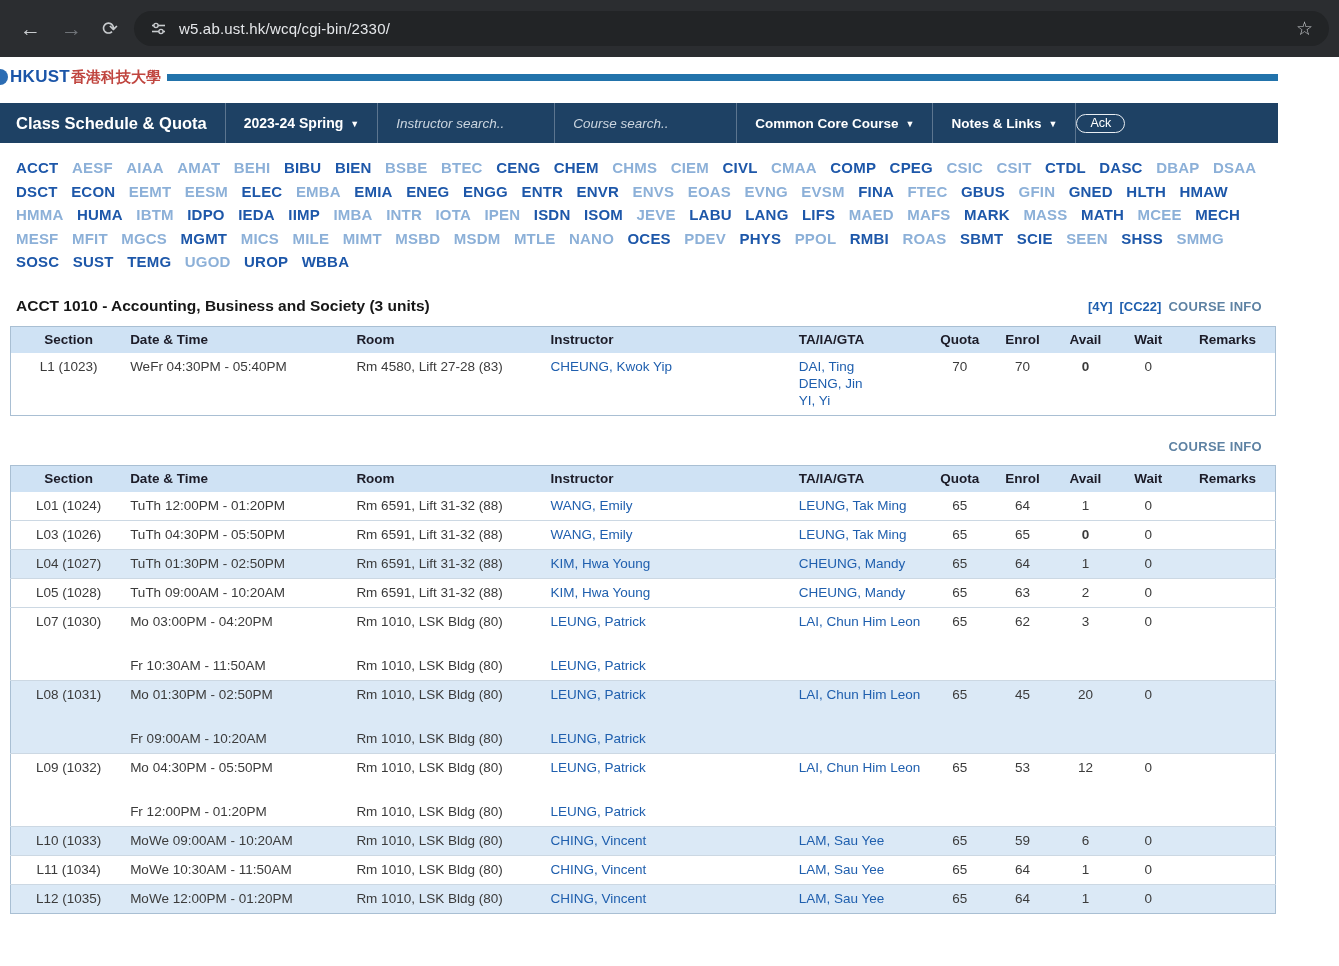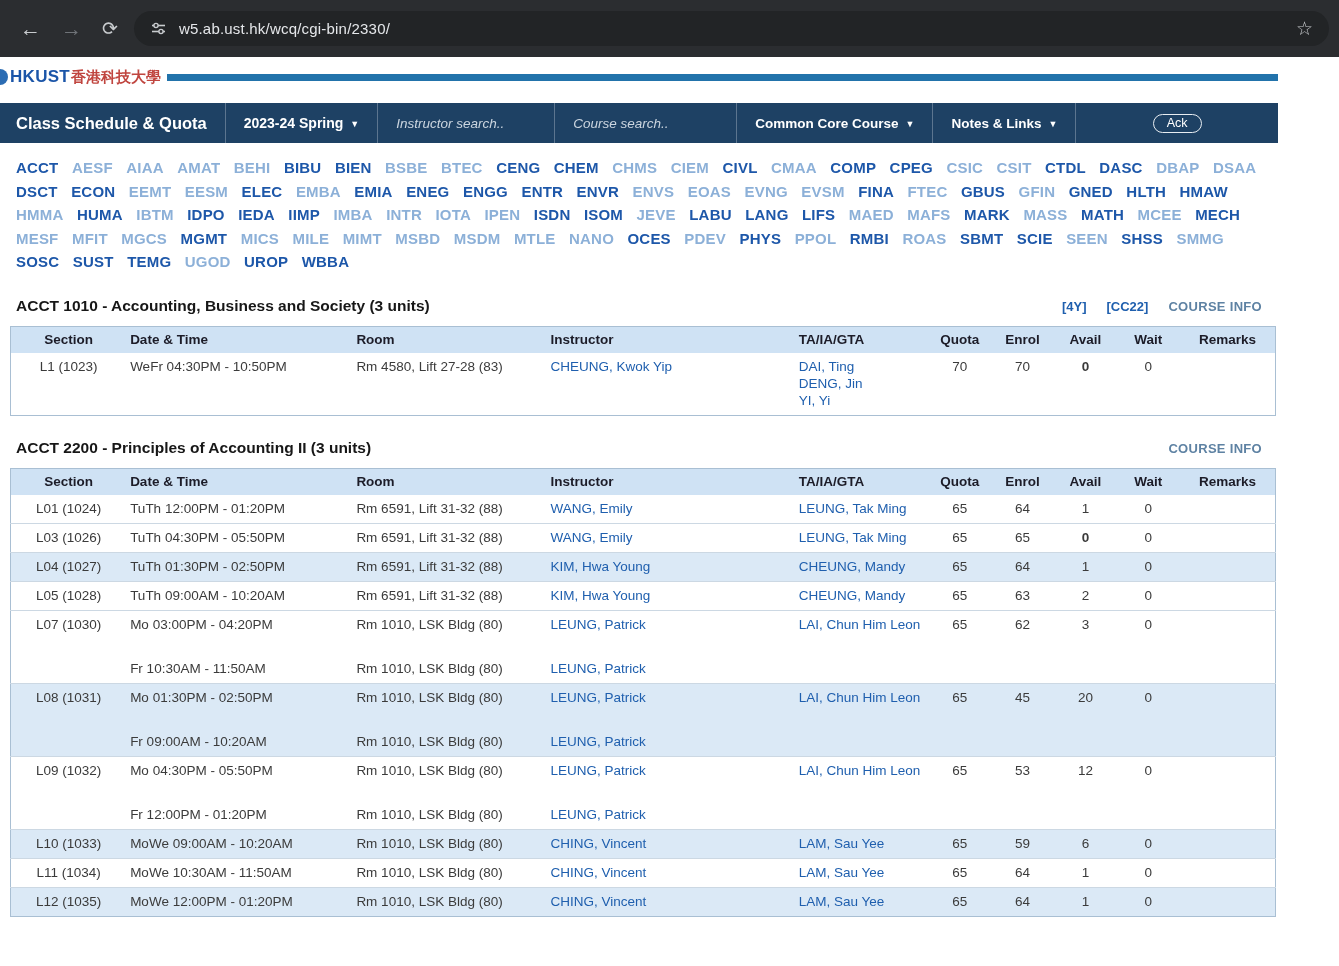--- a/index.html
+++ b/index.html
@@ -30,36 +30,36 @@
   
   .navbar { margin-top:12px; height:40px; background:#1e4164; display:flex; align-items:stretch; color:#fff; }
   .nav-sec { display:flex; align-items:center; padding:16px 18px; border-left:1px solid rgba(255,255,255,.28); white-space:nowrap; }
   .nav-sec.first { border-left:none; padding-left:16px; }
   .nav-title { font-size:16.5px; font-weight:bold; }
   .nav-bold { font-size:13.5px; font-weight:bold; }
   .nav-term { font-size:14px; font-weight:bold; }
   .caret { font-size:9px; margin-left:7px; position:relative; top:1px; }
   .nav-search { font-size:13.5px; font-style:italic; color:#ccd6e0; width:145px; }
   .nav-search.wide { width:140px; }
-  .ack-sec { flex:1; display:flex; align-items:center; justify-content:center; border-left:1px solid rgba(255,255,255,.28); }
+  .ack-sec { flex:1; display:flex; align-items:center; justify-content:flex-start; border-left:1px solid rgba(255,255,255,.28); }
   .ack-btn {
     border:1.5px solid #e8edf2; border-radius:12px; padding:1px 13px 2px;
     font-size:12.5px; color:#fff; background:transparent; cursor:pointer;
     font-family:"Liberation Sans", sans-serif;
   }
   
   .dept-links { margin:13px 6px 0 16px; line-height:23.5px; }
   .dept { display:inline-block; margin-right:13.5px; font-size:15px; font-weight:bold;
           color:#1d57a9; text-decoration:none; cursor:pointer; letter-spacing:.2px; }
   .dept.muted { color:#8cb0d8; }
   
   .course { margin-top:23px; }
   .course-head { display:flex; align-items:baseline; margin:0 16px 11px; }
   .course-title { font-size:15.5px; font-weight:bold; color:#171717; }
-  .course-right { margin-left:auto; display:flex; align-items:flex-end; gap:20px;padding-left:16px; }
+  .course-right { margin-left:auto; display:flex; align-items:flex-end; gap:7px;padding-left:16px; }
   .course-tag { font-size:13px; font-weight:bold; color:#1f5fae; cursor:pointer; text-decoration:none; }
   .course-info { font-size:13px; font-weight:bold; color:#5e82a3; letter-spacing:.3px; cursor:pointer; text-decoration:none; }
   table.quota { border-collapse:collapse; margin:0 0 0 10px; width:1266px; table-layout:fixed;
                 border:1px solid #a9bfd3; }
   .quota th {
     background:#cfe2f4; font-size:13.5px; font-weight:bold; color:#1c1c28;
     padding:5px 4px 6px; text-align:left;
   }
   .quota td {
     font-size:13.5px; color:#3b3b3b; padding:5px 4px 6px; vertical-align:top; line-height:17px;
@@ -160,21 +160,21 @@
               <th class="c-enrol">Enrol</th>
               <th class="c-avail">Avail</th>
               <th class="c-wait">Wait</th>
               <th class="c-rem">Remarks</th>
             </tr>
           </thead>
           <tbody>
             <tr>
               <td class="c-sec">L1 (1023)</td>
               <td class="c-dt">
-                <div class="mline">WeFr 04:30PM - 10:50PM</div>
+                <div class="mline">WeFr 04:30PM - 05:40PM</div>
               </td>
               <td class="c-room">
                 <div class="mline">Rm 4580, Lift 27-28 (83)</div>
               </td>
               <td class="c-ins">
                 <div class="mline">
                   <a class="blue">CHEUNG, Kwok Yip</a>
                 </div>
               </td>
               <td class="c-ta">
@@ -186,21 +186,20 @@
               <td class="c-enrol">70</td>
               <td class="c-avail zero">0</td>
               <td class="c-wait">0</td>
               <td class="c-rem"></td>
             </tr>
           </tbody>
         </table>
       </div>
       <div class="course">
         <div class="course-head">
-          <span class="course-title">ACCT 2200 - Principles of Accounting II (3 units)</span>
           <div class="course-right">
             <a class="course-info">COURSE INFO</a>
           </div>
         </div>
         <table class="quota">
           <thead>
             <tr>
               <th class="c-sec">Section</th>
               <th class="c-dt">Date &amp; Time</th>
               <th class="c-room">Room</th>

